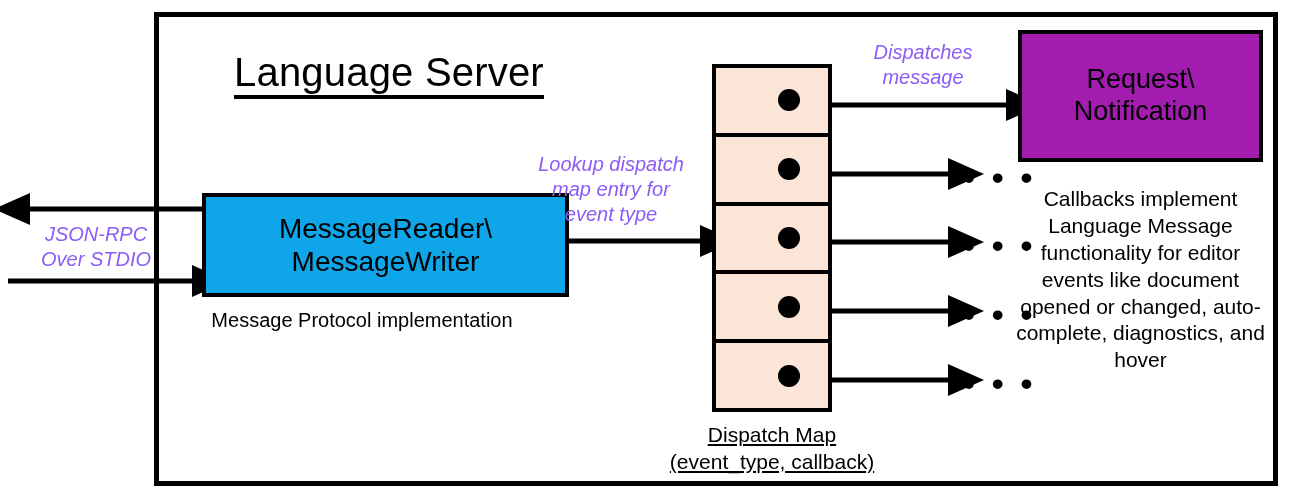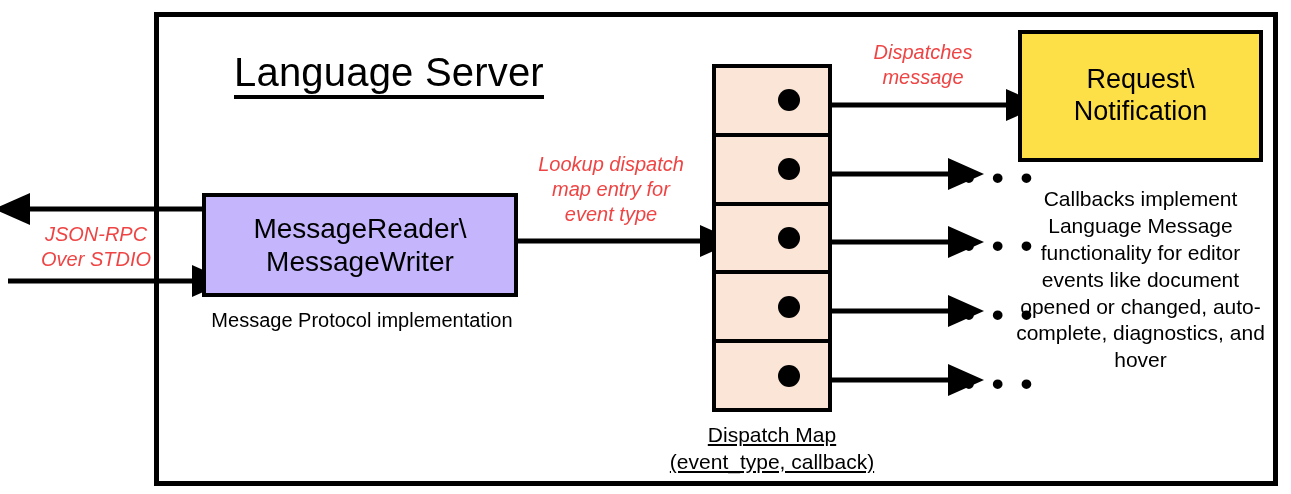--- a/index.html
+++ b/index.html
@@ -53,31 +53,31 @@
     display: flex;
     align-items: center;
     justify-content: center;
     text-align: center;
     line-height: 1.18;
     color: #000;
   }
   #message-box {
     left: 202px;
     top: 193px;
-    width: 316px;
+    width: 367px;
     height: 104px;
-    background: #c4b5fd;
+    background: #0ea5e9;
     font-size: 28px;
   }
   #callback-box {
     left: 1018px;
     top: 30px;
     width: 245px;
     height: 132px;
-    background: #fde047;
+    background: #a21caf;
     font-size: 27px;
   }
 
   
   .caption {
     color: #000;
     text-align: center;
     line-height: 1.28;
   }
   #message-caption {
@@ -96,21 +96,21 @@
   #callback-caption {
     left: 1008px;
     top: 186px;
     width: 265px;
     font-size: 21px;
   }
 
   
   .ital-label {
     font-style: italic;
-    color: #ef4444;
+    color: #8b5cf6;
     text-align: center;
     line-height: 1.25;
   }
   #jsonrpc-label {
     left: 16px;
     top: 222px;
     width: 160px;
     font-size: 20px;
     text-align: center;
   }

